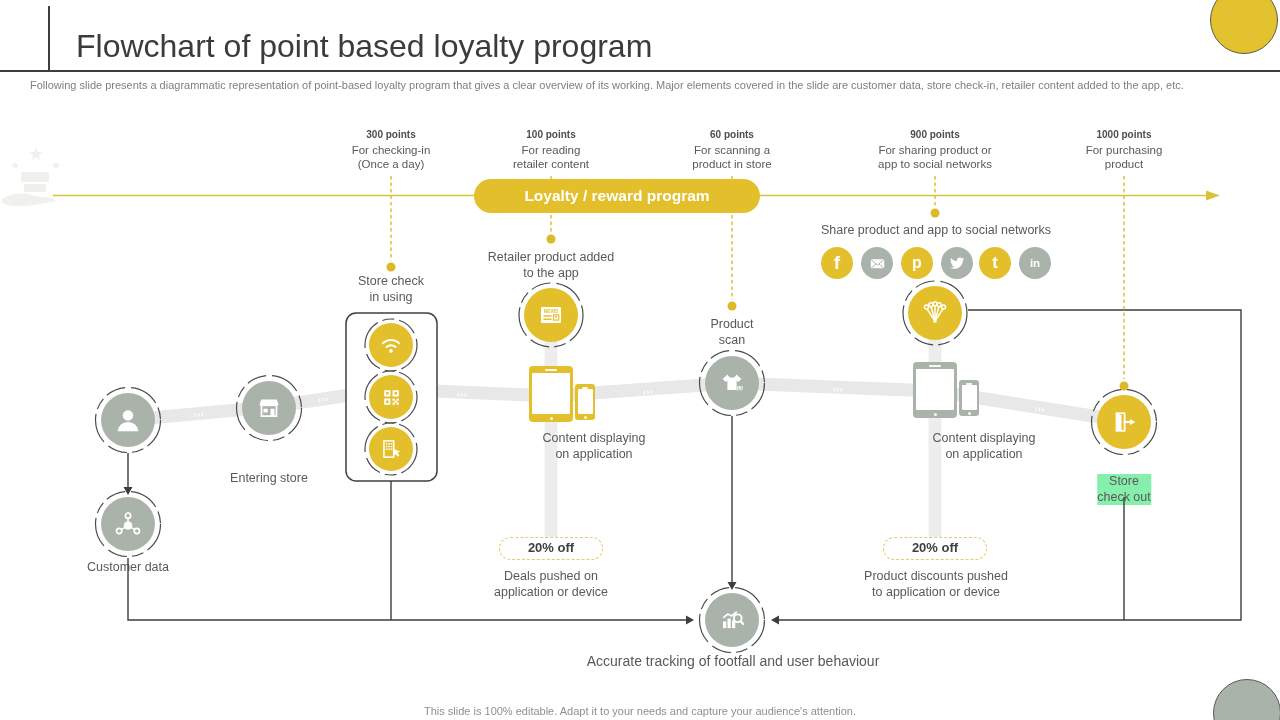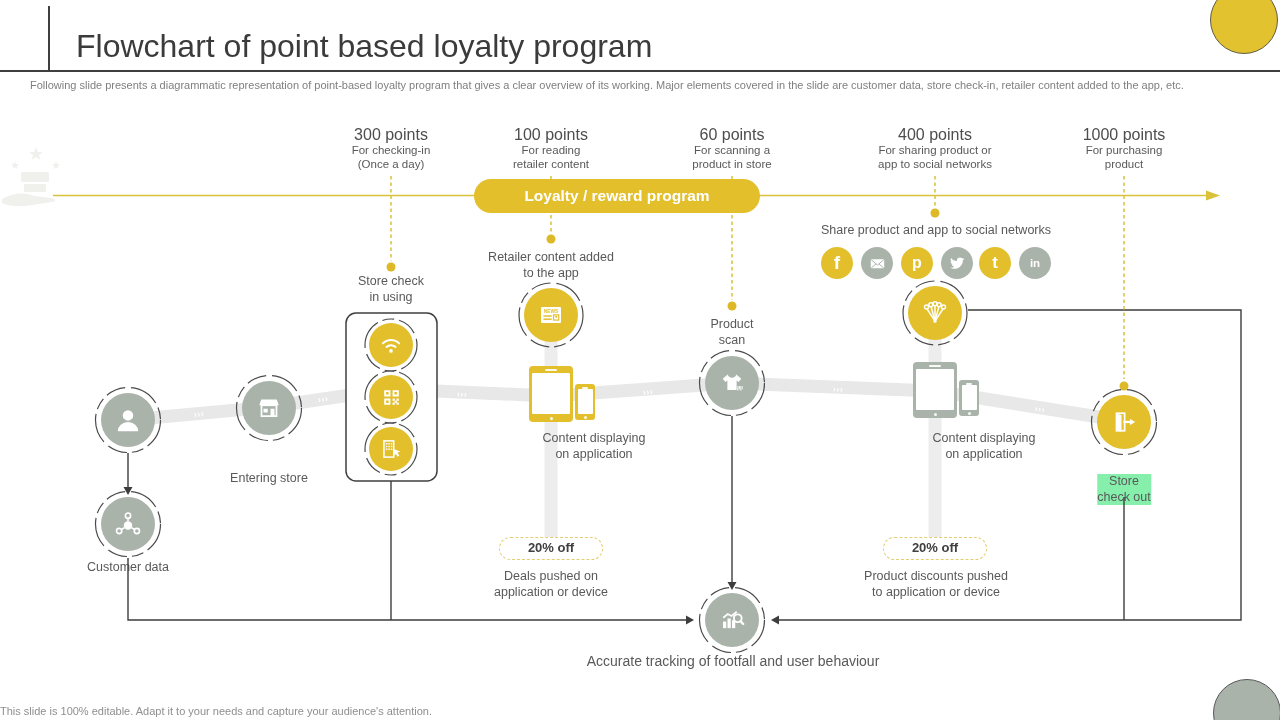--- a/index.html
+++ b/index.html
@@ -14,25 +14,25 @@
 .tab{position:absolute;border-radius:4px}
 .tab .scr{position:absolute;left:3px;right:3px;top:7px;bottom:8px;background:#fff;border-radius:1px}
 .tab::before{content:"";position:absolute;top:3px;left:50%;margin-left:-6px;width:12px;height:2px;border-radius:1px;background:rgba(255,255,255,.9)}
 .tab::after{content:"";position:absolute;bottom:2.5px;left:50%;margin-left:-1.5px;width:3px;height:3px;border-radius:50%;background:rgba(255,255,255,.9)}
 .ph .scr{top:5px;bottom:6px;left:2.5px;right:2.5px}
 .ph::before{width:6px;margin-left:-3px;height:1.5px}
 .ph::after{bottom:1.5px}
 .soc{position:absolute;top:247px;width:32px;height:32px;border-radius:50%;color:#fff;display:flex;align-items:center;justify-content:center;font-weight:bold}
 .badge{position:absolute;width:104px;height:23px;border:1.6px dashed #E4CD6E;border-radius:12px;background:#fff;font-size:13px;font-weight:bold;color:#404040;line-height:20px;text-align:center;transform:translateX(-50%)}
 .milestone{position:absolute;top:128px;transform:translateX(-50%);text-align:center;white-space:nowrap;font-size:11.5px;color:#595959;line-height:14.5px}
-.milestone .pts{font-weight:normal;font-size:16px;color:#4d4d4d}
+.milestone .pts{font-weight:bold;font-size:10px;color:#4d4d4d}
 .title{position:absolute;left:76px;top:28px;font-size:32px;color:#3b3b3b}
 .subtitle{position:absolute;left:30px;top:79px;width:1215px;font-size:11px;line-height:13.5px;color:#7f7f7f}
 .pill{position:absolute;left:474px;top:179px;width:286px;height:34px;background:#E3BF2B;border-radius:17px;color:#fff;font-weight:bold;font-size:15.5px;text-align:center;line-height:34px;z-index:3}
-.footer{position:absolute;left:0;top:705px;width:100%;text-align:left;font-size:11px;color:#8f8f8f}
+.footer{position:absolute;left:0;top:705px;width:100%;text-align:center;font-size:11px;color:#8f8f8f}
 svg{display:block}
 </style>
 </head>
 <body>
 
 <div id="slide">
 
   <div class="abs" style="left:48px;top:6px;width:1.6px;height:64px;background:#3f3f3f"></div>
   <div class="title">Flowchart of point based loyalty program</div>
   <div class="abs" style="left:0;top:70px;width:1280px;height:1.6px;background:#3f3f3f"></div>
@@ -126,21 +126,21 @@
     <div class="pts">100 points</div>
     <div>For reading</div>
     <div>retailer content</div>
   </div>
   <div class="milestone" style="left:732px">
     <div class="pts">60 points</div>
     <div>For scanning a</div>
     <div>product in store</div>
   </div>
   <div class="milestone" style="left:935px">
-    <div class="pts">400 points</div>
+    <div class="pts">900 points</div>
     <div>For sharing product or</div>
     <div>app to social networks</div>
   </div>
   <div class="milestone" style="left:1124px">
     <div class="pts">1000 points</div>
     <div>For purchasing</div>
     <div>product</div>
   </div>
 
   <div class="node ng" style="left:101px;top:393px;width:54px;height:54px;z-index:2">
@@ -294,21 +294,21 @@
       <span>in</span>
     </div>
 
   <div class="abs cx lbl" style="left:269px;top:471px">Entering store</div>
   <div class="abs cx lbl" style="left:128px;top:560px">Customer data</div>
   <div class="abs cx lbl" style="left:391px;top:274px">
     <div>Store check</div>
     <div>in using</div>
   </div>
   <div class="abs cx lbl" style="left:551px;top:250px">
-    <div>Retailer content added</div>
+    <div>Retailer product added</div>
     <div>to the app</div>
   </div>
   <div class="abs cx lbl" style="left:594px;top:431px;z-index:2">
     <div>Content displaying</div>
     <div>on application</div>
   </div>
   <div class="abs cx lbl" style="left:732px;top:317px">
     <div>Product</div>
     <div>scan</div>
   </div>

